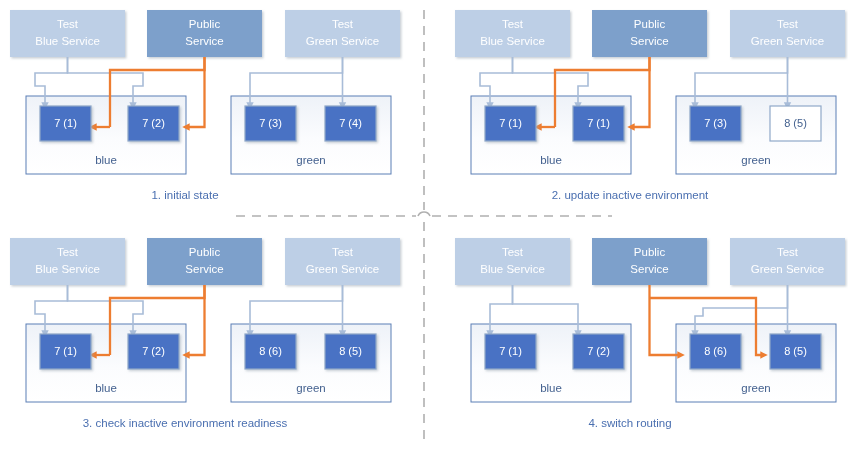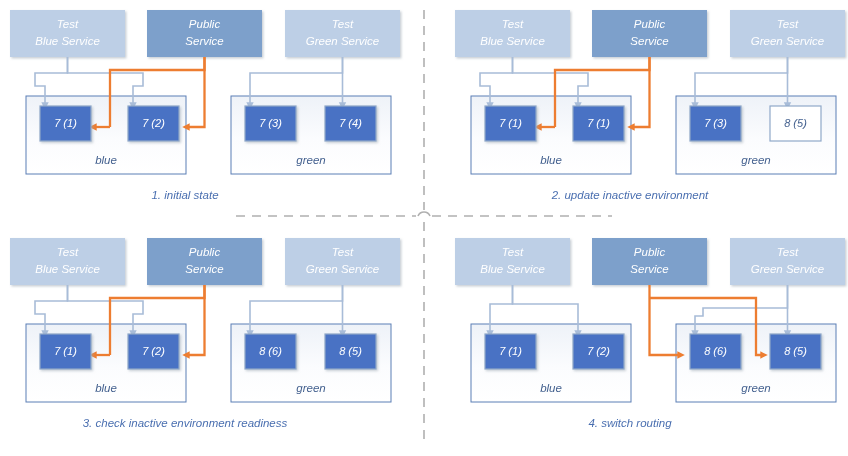--- a/index.html
+++ b/index.html
@@ -1,18 +1,18 @@
 <!DOCTYPE html>
 <html><head>
 <meta charset="utf-8">
 <style>
   html,body{margin:0;padding:0;background:#ffffff;}
   body{width:848px;height:456px;overflow:hidden;
        font-family:"Liberation Sans","DejaVu Sans",sans-serif;}
-  #root{position:relative;width:848px;height:386px;font-style:italic;}
+  #root{position:relative;width:848px;height:386px;}
   svg{display:block;}
   .svc-label{font-size:11.5px;fill:#ffffff;text-anchor:middle;dominant-baseline:middle;}
   .inst-label{font-size:11px;fill:#ffffff;text-anchor:middle;dominant-baseline:middle;}
   .inst-label-dark{font-size:11px;fill:#44618f;text-anchor:middle;dominant-baseline:middle;}
   .env-label{font-size:11.5px;fill:#44618f;text-anchor:middle;dominant-baseline:middle;}
   .caption{font-size:11.5px;fill:#4a6fb0;text-anchor:middle;dominant-baseline:middle;}
 </style>
 </head>
 <body>
 

